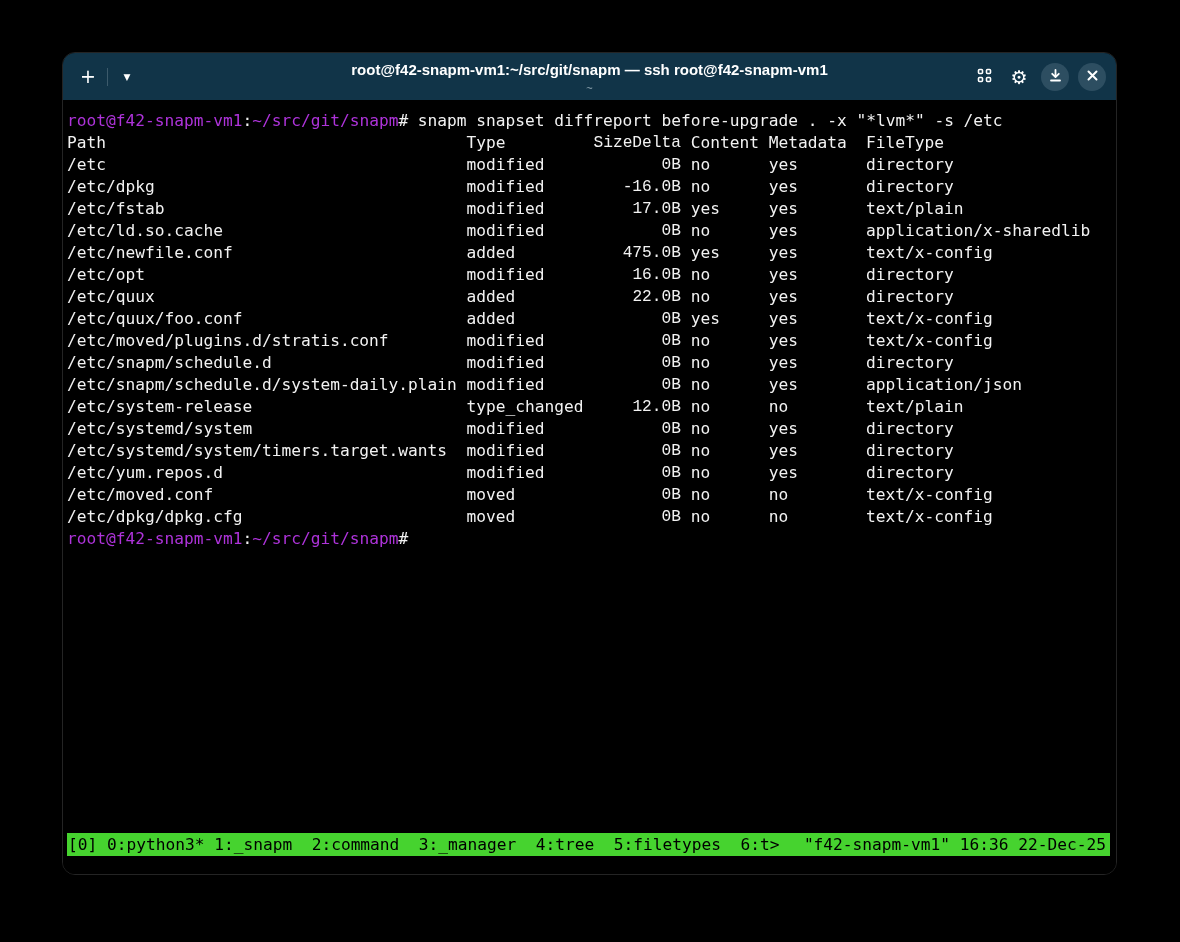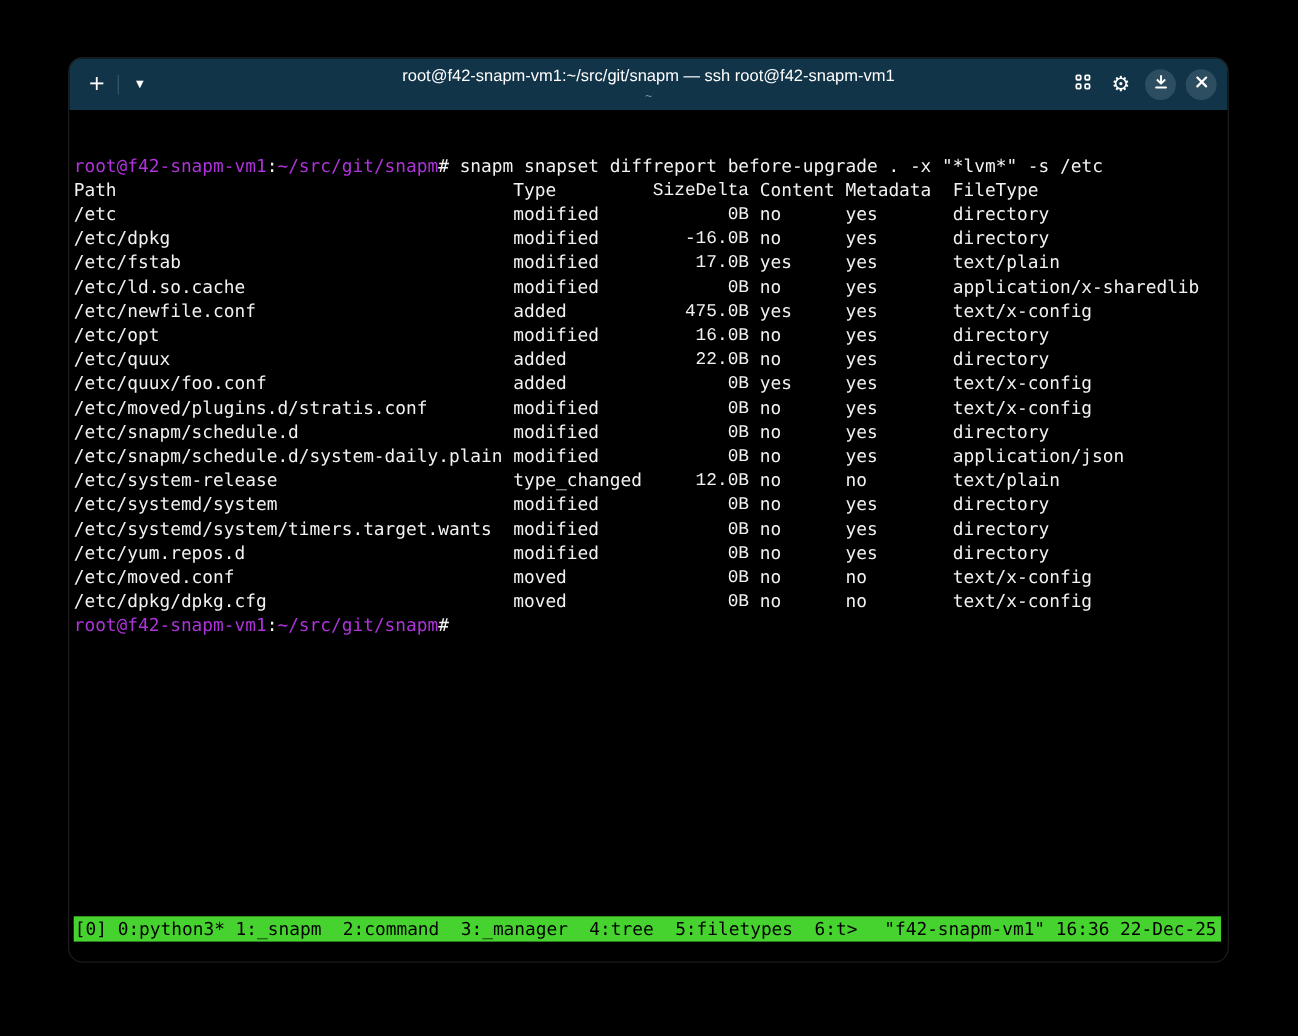--- a/index.html
+++ b/index.html
@@ -46,38 +46,38 @@
   }
   .plus{font-size:19px;line-height:1;font-weight:400;}
   .caret{font-size:9px;padding-top:1px;}
   .v-divider{width:1px;height:18px;background:var(--divider);}
   .tb-center{
     position:absolute;left:50%;top:7px;transform:translateX(-50%);
     text-align:center;white-space:nowrap;z-index:1;
   }
   .tb-title{
     font-family:"Liberation Sans","DejaVu Sans",sans-serif;
-    font-weight:400;font-size:15px;color:var(--titlebar-fg);line-height:19px;
+    font-weight:700;font-size:15px;color:var(--titlebar-fg);line-height:19px;
   }
   .tb-subtitle{
     font-family:"Liberation Sans","DejaVu Sans",sans-serif;
     font-size:11px;color:var(--subtitle-fg);line-height:13px;margin-top:3px;
   }
   .tb-right{margin-left:auto;display:flex;align-items:center;gap:9px;z-index:2;}
   .circle{background:var(--circle-bg);border-radius:50%;width:28px;height:28px;}
   .gear{font-size:19px;color:#fff;}
 
   
   .screen{
     flex:1;display:flex;flex-direction:column;
     background:var(--terminal-bg);
     padding:10px 6px 18px 4px;
     font-size:16.2px;line-height:22px;color:var(--terminal-fg);
   }
-  .term-content{flex:1;overflow:hidden;margin-top:30px;}
+  .term-content{flex:1;overflow:hidden;}
   .line{white-space:pre;}
   .purple{color:var(--prompt-purple);}
   .cmd{margin-left:1ch;}
 
   .trow{
     display:grid;
     grid-template-columns:41ch 13ch 9ch 9ch 10ch 1fr;
     white-space:pre;
   }
   .trow .c-size{text-align:right;font-family:Liberation Mono, monospace;}

